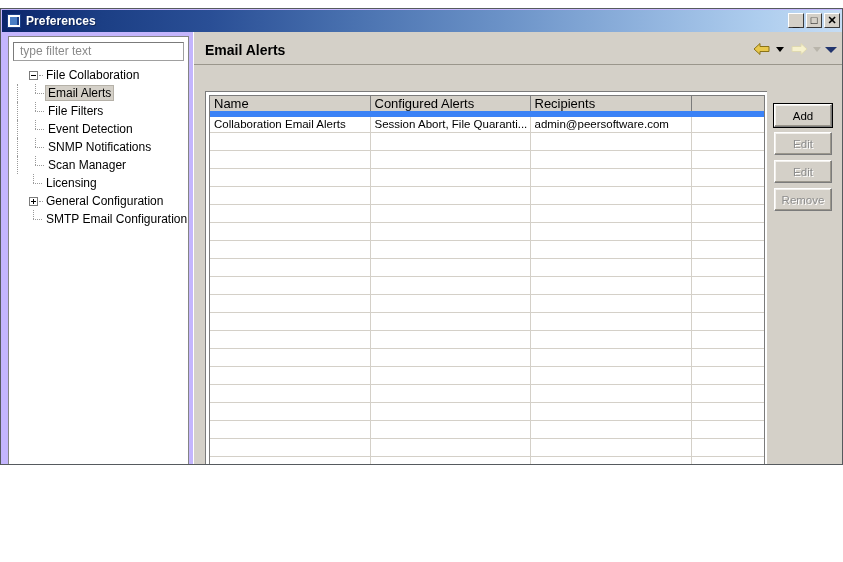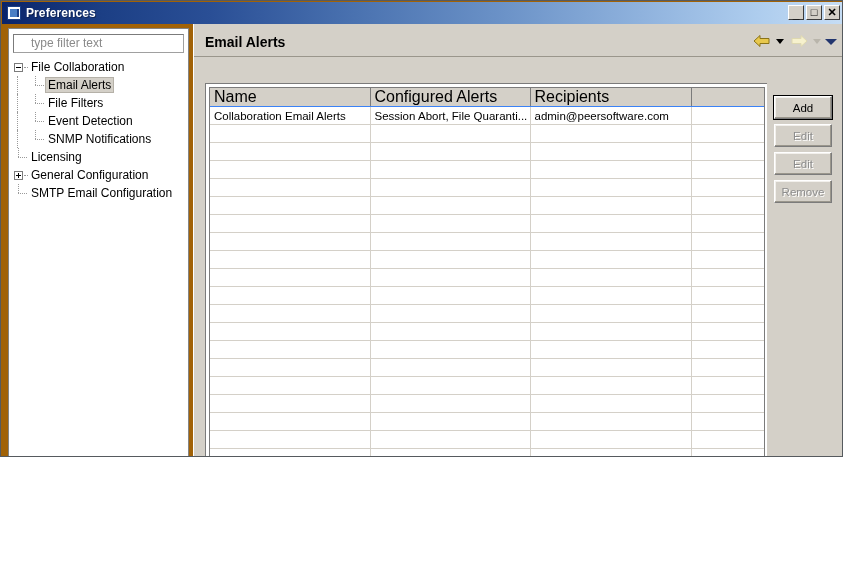--- a/index.html
+++ b/index.html
@@ -9,23 +9,24 @@
   }
   body {
     font-family: "Liberation Sans", sans-serif;
     -webkit-font-smoothing: none;
   }
   #window {
     position: relative;
     width: 843px;
     height: 457px;
     box-sizing: border-box;
-    background: #a16207;
+    background: #c4b5fd;
     border: 1px solid #565a5e;
     overflow: hidden;
+    margin-top: 8px;
   }
 
   
   #titlebar {
     position: absolute;
     left: 1px; top: 1px;
     width: 841px;
     height: 22px;
     background: linear-gradient(to right, #0a246a 0%, #1c3f85 12%, #2a4f96 25%, #4a72b0 42%, #6c93c8 60%, #8fb2dd 76%, #aecdee 90%, #c6ddf5 100%);
     display: flex;
@@ -108,38 +109,38 @@
   #filter-input {
     width: 100%;
     box-sizing: border-box;
     height: 19px;
     border: 1px solid #a0a0a0;
     border-top-color: #7b7b7b;
     border-left-color: #7b7b7b;
     font-family: "Liberation Sans", sans-serif;
     font-size: 12px;
     color: #808080;
-    padding: 1px 17px;
+    padding: 1px 6px;
     background: #fff;
     outline: none;
   }
   #filter-input::placeholder { color: #8a8a8a; opacity: 1; }
 
   #tree {
     margin-top: 5px;
     font-size: 12px;
     color: #000;
     user-select: none;
   }
   .tnode {
     display: flex;
     align-items: center;
     height: 18px;
     position: relative;
-    padding-left: 1px;
+    padding-left: 16px;
     white-space: nowrap;
   }
   .tnode .handle {
     width: 18px;
     height: 18px;
     position: relative;
     flex: 0 0 auto;
   }
   .tnode .handle .box {
     position: absolute;
@@ -295,23 +296,23 @@
     font-size: 11.5px;
     table-layout: fixed;
   }
   table.grid th {
     background: #d4d0c8;
     font-weight: normal;
     text-align: left;
     height: 17px;
     padding: 0 4px;
     border-right: 1px solid #7b7b7b;
-    border-bottom: 1px solid #3b82f6;
-    box-sizing: border-box;
-    font-size: 16px;
+    border-bottom: 6px solid #3b82f6;
+    box-sizing: border-box;
+    font-size: 13px;
     color: #000;
     overflow: hidden;
     white-space: nowrap;
   }
   table.grid th:last-child { border-right: none; }
   table.grid td {
     height: 18px;
     padding: 0 4px;
     border-right: 1px solid #d4d0c8;
     border-bottom: 1px solid #d4d0c8;
@@ -437,20 +438,25 @@
         </div>
         <div class="tnode indent1">
           <div class="railroot"></div>
           <div class="stub leafline"></div>
           <span class="label">Event Detection</span>
         </div>
         <div class="tnode indent1">
           <div class="railroot"></div>
           <div class="stub leafline"></div>
           <span class="label">SNMP Notifications</span>
+        </div>
+        <div class="tnode indent1">
+          <div class="railroot"></div>
+          <div class="stub leafline"></div>
+          <span class="label">Scan Manager</span>
         </div>
         <div class="tnode">
           <div class="stub leafline"></div>
           <span class="label">Licensing</span>
         </div>
         <div class="tnode">
           <div class="handle plus">
             <div class="box"></div>
             <div class="dots-right"></div>
           </div>

